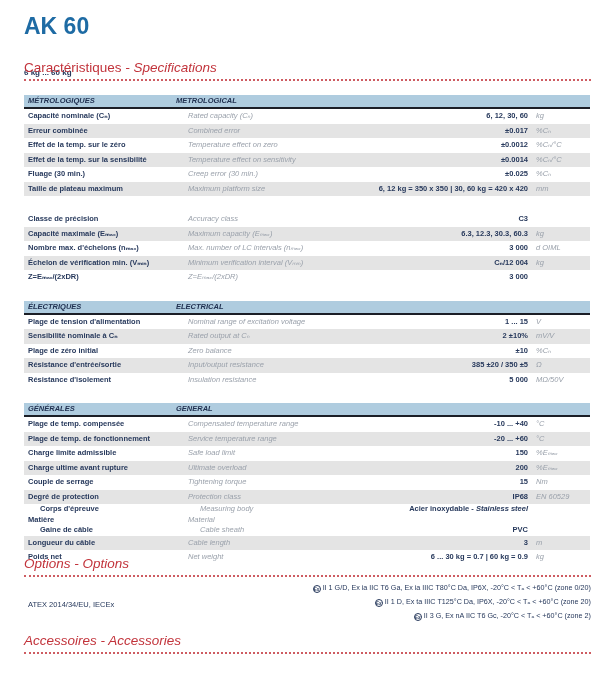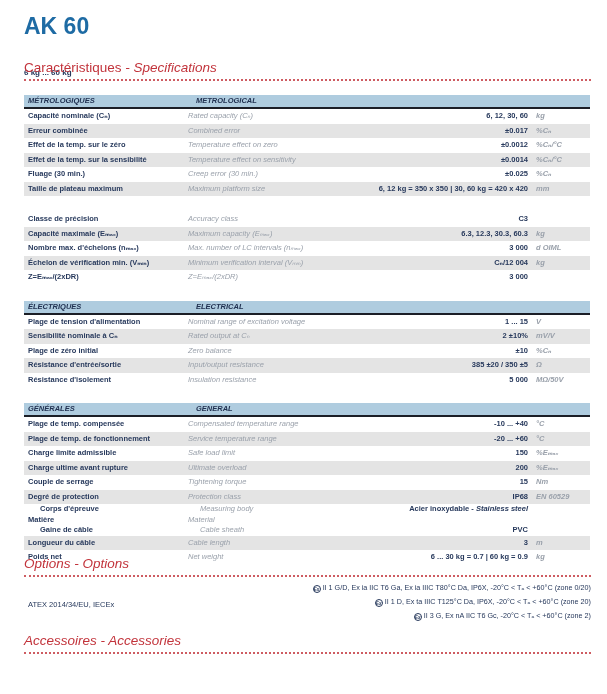--- a/index.html
+++ b/index.html
@@ -19,31 +19,31 @@
   .sec-heading .hi{font-style:italic;font-weight:normal;}
   #h-specs{top:60px;}
 
   #spec-table{position:absolute;left:24px;top:95px;width:566px;}
   .s-sec{margin-bottom:16px;}
   .s-head{
     position:relative;height:12px;line-height:12px;background:#afccdf;
     border-bottom:2px solid #1b1e26;font-size:7.5px;font-weight:bold;font-style:italic;color:#223252;
   }
   .s-head .sh-fr{position:absolute;left:4px;}
-  .s-head .sh-en{position:absolute;left:172px;}
+  .s-head .sh-en{position:absolute;left:152px;}
   .s-row{position:relative;height:14.5px;line-height:14.5px;font-size:7.5px;}
   .s-row.shaded{background:#e4e4e4;}
   .s-row.compact{height:10.5px;line-height:10.5px;}
   .s-row .fr{position:absolute;left:4px;font-weight:bold;color:#27395c;white-space:nowrap;}
   .s-row .fr.ind{left:16px;font-weight:bold;}
   .s-row .en{position:absolute;left:164px;font-style:italic;color:#9aa1ab;white-space:nowrap;}
   .s-row .en.ind{left:176px;}
   .s-row .val{position:absolute;right:62px;font-weight:bold;color:#27395c;white-space:nowrap;text-align:center;}
   .s-row .val .vi{font-style:italic;}
-  .s-row .unit{position:absolute;left:512px;font-style:italic;color:#9aa1ab;white-space:nowrap;font-weight:bold;}
+  .s-row .unit{position:absolute;left:512px;font-style:italic;color:#9aa1ab;white-space:nowrap;}
 
   #options-block{position:absolute;left:24px;top:556px;width:567px;}
   #accessories-block{position:absolute;left:24px;top:633px;width:567px;}
   .block-heading{
     position:relative;font-size:13.5px;color:#c2333b;
     padding-bottom:4px;border-bottom:2px dotted rgba(194,51,59,.8);font-style:italic;
   }
   .opt-content{position:relative;margin-top:4px;}
   .atex-label{position:absolute;left:4px;top:19px;font-size:7.5px;color:#27395c;}
   .opt-lines{text-align:right;}

